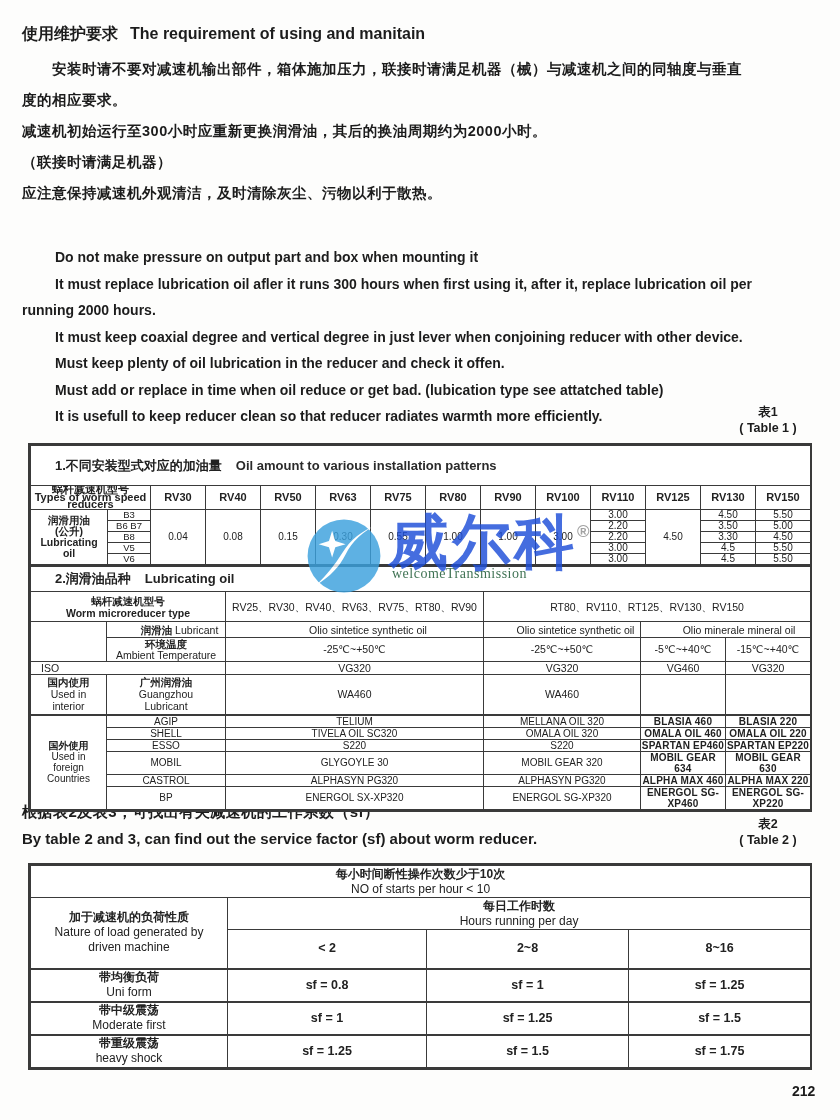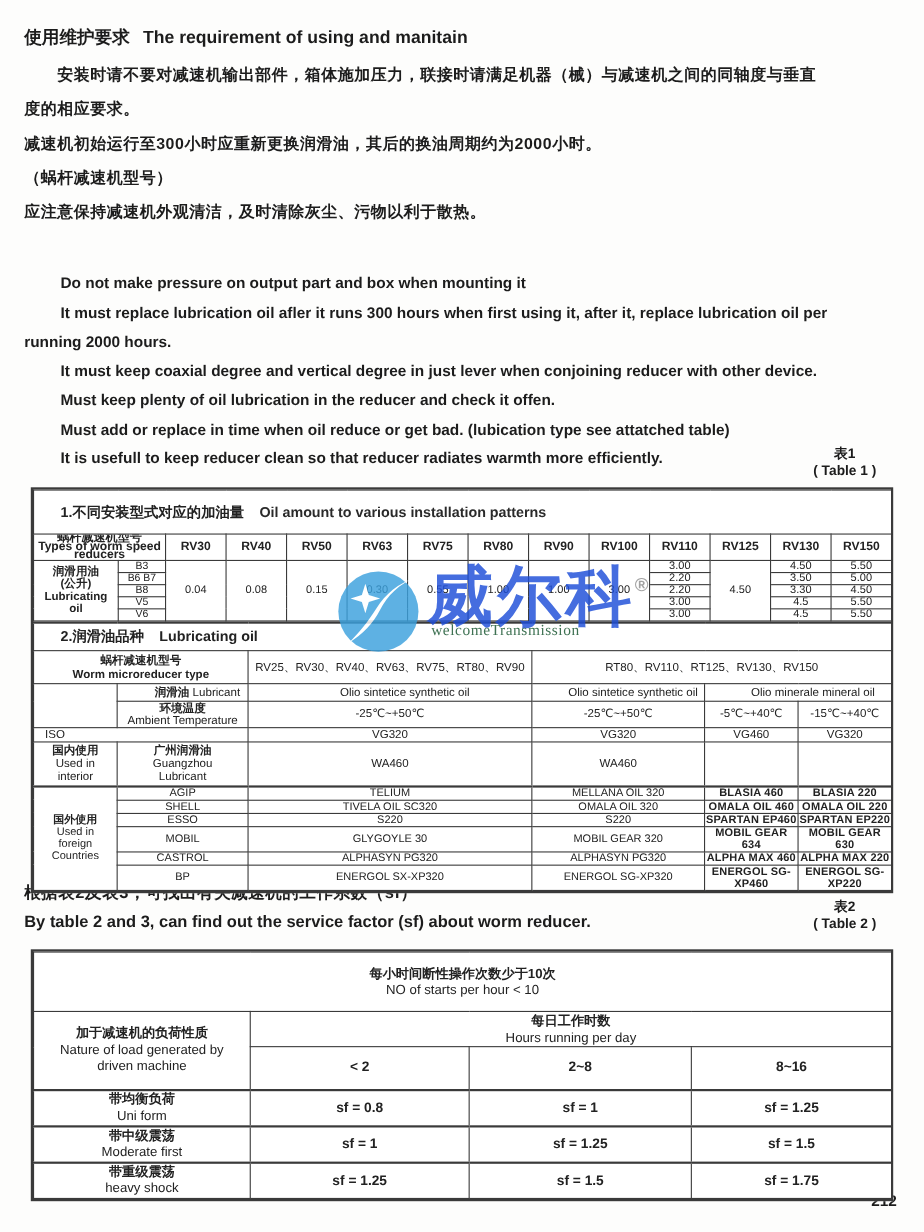--- a/index.html
+++ b/index.html
@@ -53,21 +53,21 @@
   .t1b tr.b-iso td { height: 13px; }
   .t1b td.iso-cell { text-align: left; padding-left: 10px; }
   .t1b tr.b-dom td { height: 40px; line-height: 12px; }
   .t1b tr.b-brand td { height: 12px; font-size: 10px; line-height: 11px; }
   .t1b tr.b-brand.first td { border-top-width: 2px; }
   .t1b td.tiny { font-size: 7px; font-weight: bold; letter-spacing: .2px; }
   .t1b .zh6 { font-weight: 600; }
 
   
   .t2 td { font-size: 12px; line-height: 15px; }
-  .t2 tr.t2-h1 td { height: 54px; }
+  .t2 tr.t2-h1 td { height: 32px; }
   .t2 tr.t2-h2 td { height: 32px; }
   .t2 tr.t2-cols td { height: 39px; font-weight: bold; font-size: 12.5px; }
   .t2 tr.t2-row td { height: 33px; border-top-width: 2px; }
   .t2 .zh6 { font-weight: 600; }
   .t2 .sfv { font-weight: bold; font-size: 12.5px; }
 
   .h2-block { position: absolute; left: 22px; top: 798px; }
   .h2-block .zh { font-size: 15px; font-weight: bold; line-height: 27px; letter-spacing: .5px; }
   .h2-block .en { font-size: 15px; font-weight: bold; line-height: 27px; }
 
@@ -89,21 +89,21 @@
 <div class="page">
 
   <div class="page-title">
     <span class="zh">使用维护要求</span><span class="en">The requirement of using and manitain</span>
   </div>
 
   <div class="zh-block">
     <p class="indent">安装时请不要对减速机输出部件，箱体施加压力，联接时请满足机器（械）与减速机之间的同轴度与垂直</p>
     <p>度的相应要求。</p>
     <p>减速机初始运行至300小时应重新更换润滑油，其后的换油周期约为2000小时。</p>
-    <p>（蜗杆减速机型号）</p>
+    <p>（联接时请满足机器）</p>
     <p>应注意保持减速机外观清洁，及时清除灰尘、污物以利于散热。</p>
   </div>
 
   <div class="en-block">
     <p class="indent">Do not make pressure on output part and box when mounting it</p>
     <p class="indent">It must replace lubrication oil afler it runs 300 hours when first using it, after it, replace lubrication oil per</p>
     <p>running 2000 hours.</p>
     <p class="indent">It must keep coaxial degree and vertical degree in just lever when conjoining reducer with other device.</p>
     <p class="indent">Must keep plenty of oil lubrication in the reducer and check it offen.</p>
     <p class="indent">Must add or replace in time when oil reduce or get bad. (lubication type see attatched table)</p>

